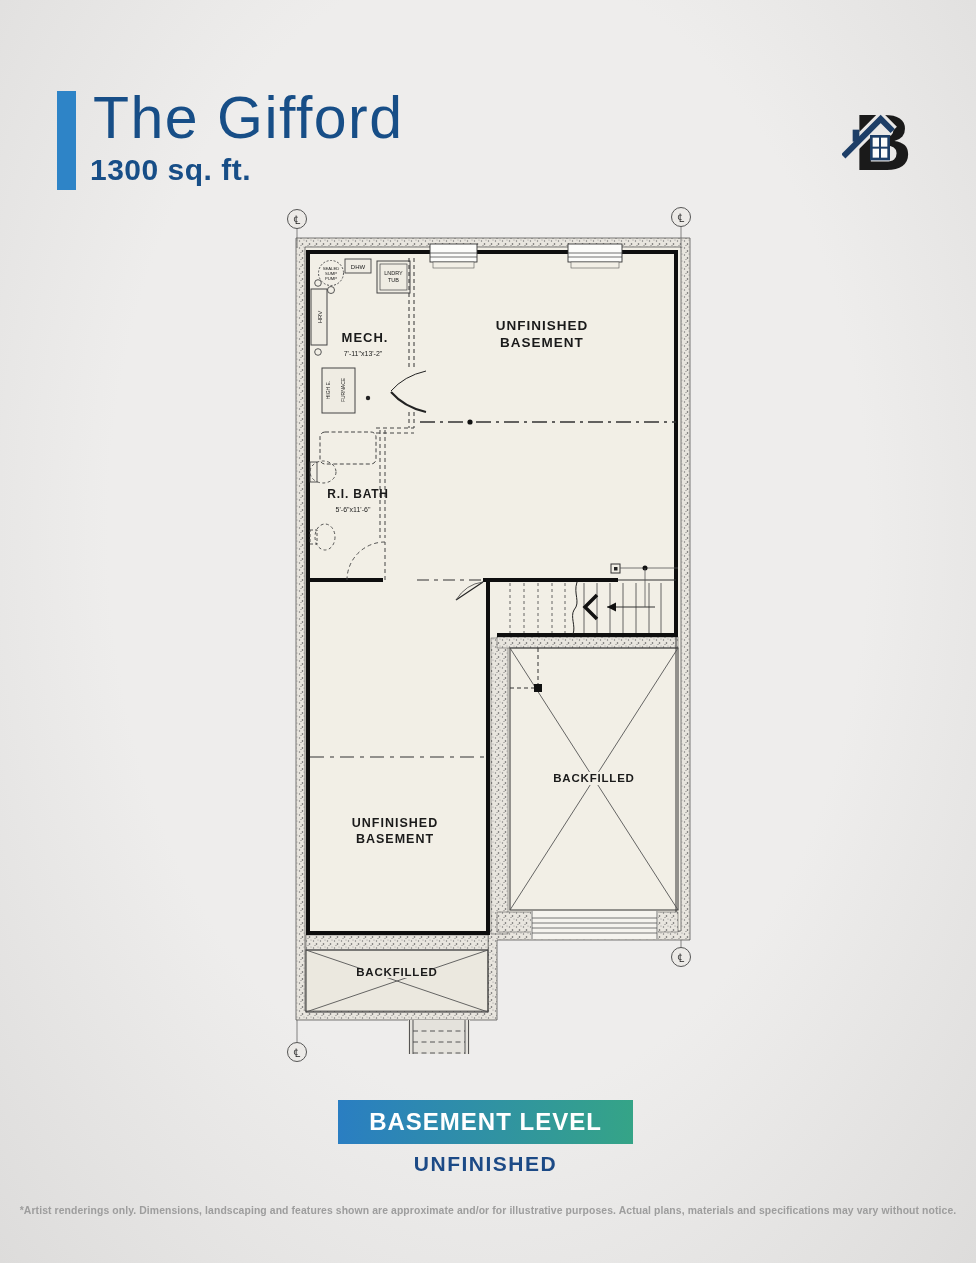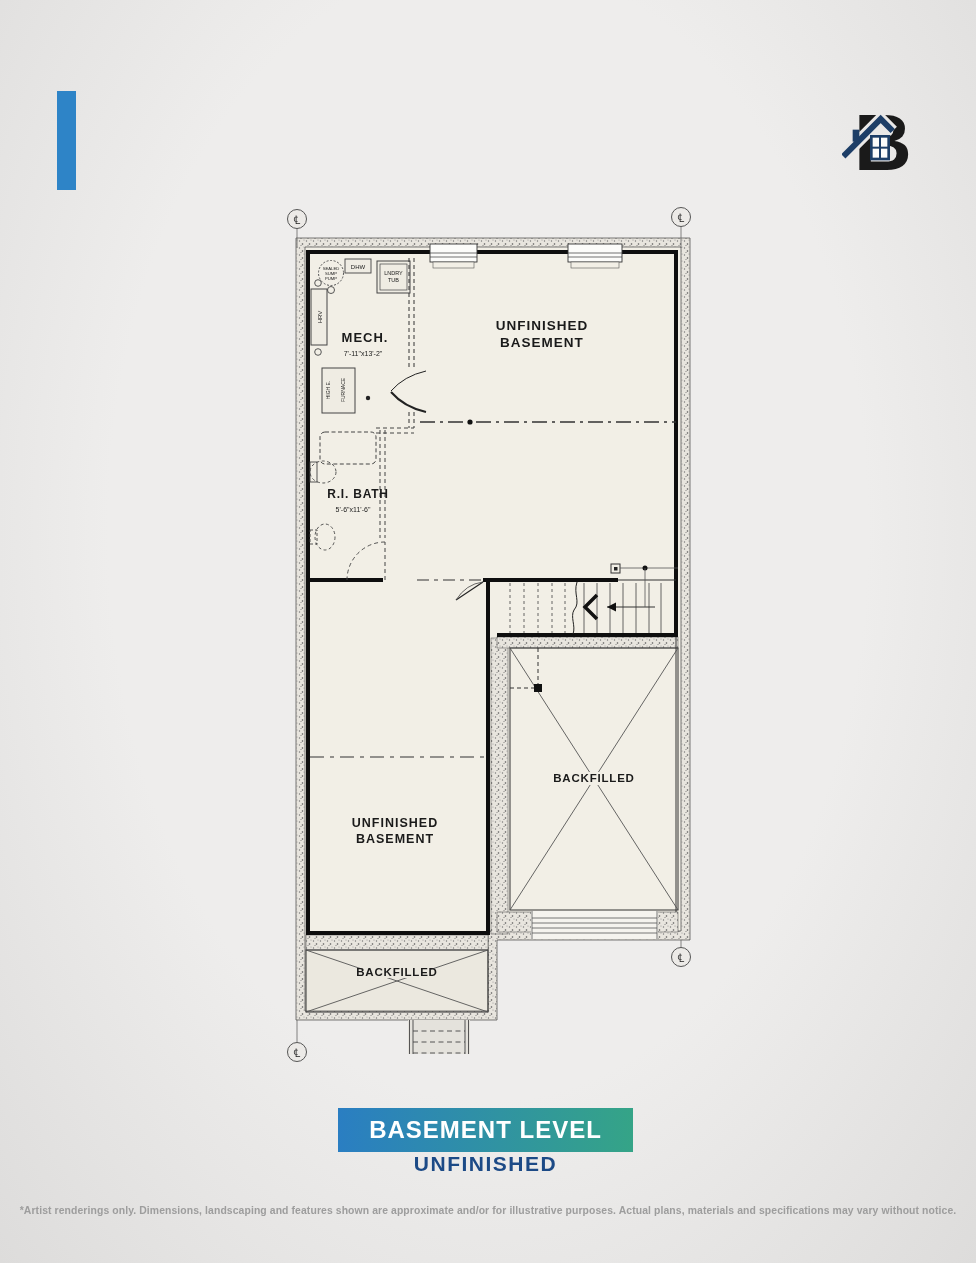--- a/index.html
+++ b/index.html
@@ -9,33 +9,35 @@
   .accent-bar{position:absolute;left:57px;top:91px;width:19px;height:99px;background:#2e84c7;}
   .title{position:absolute;left:93px;top:84px;font-size:59px;font-weight:300;
          color:#174e87;letter-spacing:1.5px;}
   .subtitle{position:absolute;left:90px;top:153px;font-size:30px;font-weight:700;
             color:#174e87;letter-spacing:0.5px;}
   .logo{position:absolute;left:842px;top:96px;width:80px;height:86px;}
   .plan-wrap{position:absolute;left:270px;top:190px;width:440px;height:880px;}
   svg text{font-family:"Liberation Sans",sans-serif;fill:#1a1a1a;}
   .banner{position:absolute;left:338px;top:1100px;width:295px;height:44px;
           background:linear-gradient(90deg,#2a7ec2,#35a487);
-          display:flex;align-items:center;justify-content:center;margin-top:8px;}
+          display:flex;align-items:center;justify-content:center;}
   .banner span{color:#fff;font-size:24px;font-weight:700;letter-spacing:1px;}
   .level-status{position:absolute;left:338px;top:1152px;width:295px;text-align:center;
           color:#1c4a86;font-size:21px;font-weight:700;letter-spacing:1.5px;}
   .disclaimer{position:absolute;left:0;top:1205px;width:976px;text-align:center;
           color:#9d9d9d;font-size:10.4px;letter-spacing:0.1px;font-weight:bold;}
 </style>
 </head>
 <body>
 
 <div class="page">
 
   <div class="accent-bar"></div>
+  <div class="title">The Gifford</div>
+  <div class="subtitle">1300 sq. ft.</div>
 
   <div class="logo">
     <svg width="80" height="86" viewBox="0 0 60 64">
       <text x="9" y="55" font-size="60" font-weight="700" fill="#1d3e67">B</text>
       <path d="M1,45 L29,17 L38,26" fill="none" stroke="#e9e8e7" stroke-width="9"></path>
       <path d="M1,45 L29,17 L38,26" fill="none" stroke="#1d3e67" stroke-width="4.5"></path>
       <rect x="8" y="25" width="5" height="9" fill="#1d3e67"></rect>
       <rect x="22" y="30" width="13" height="17" fill="#fbfbfa" stroke="#1d3e67" stroke-width="2"></rect>
       <line x1="28.5" y1="30" x2="28.5" y2="47" stroke="#1d3e67" stroke-width="1.5"></line>
       <line x1="22" y1="38.5" x2="35" y2="38.5" stroke="#1d3e67" stroke-width="1.5"></line>

